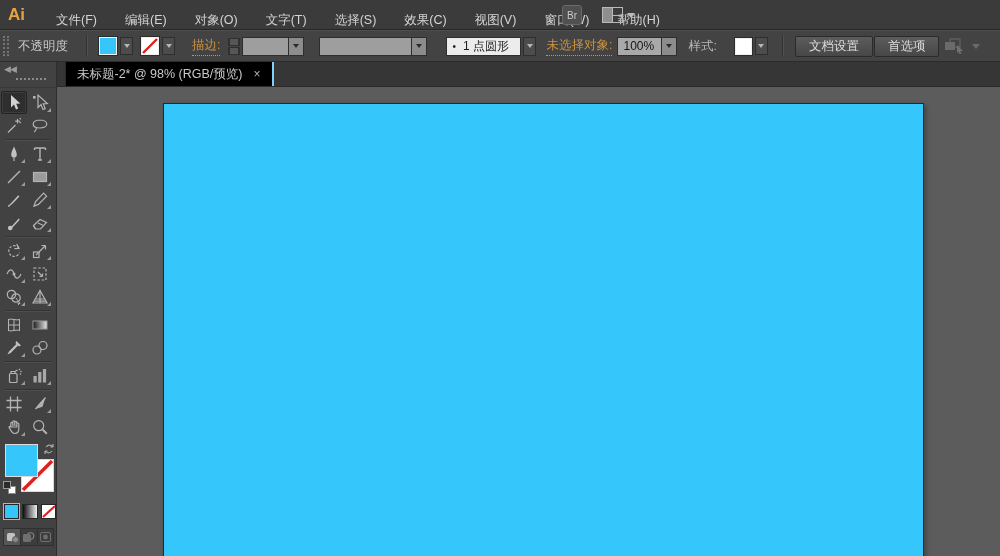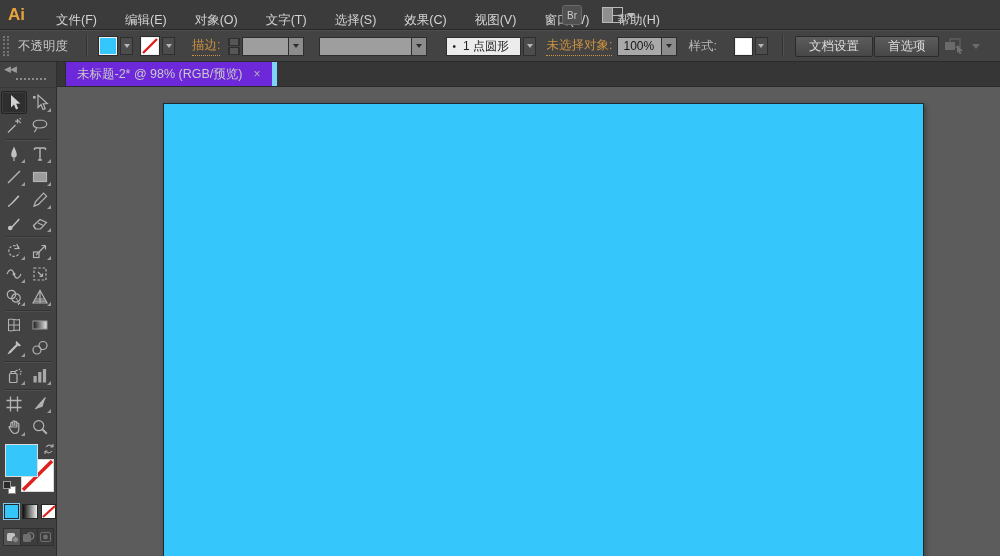--- a/index.html
+++ b/index.html
@@ -84,21 +84,21 @@
   .cgn.none { background:#fff; }
   .cgn svg { position:absolute; inset:0; }
 
   .modes-row { display:flex; margin:9px 0 0 3px; border:1px solid #303030; width:51px; }
   .mode { width:17px; height:16px; display:flex; align-items:center; justify-content:center; background:#3d3d3d; }
   .mode.active { background:#565656; }
   .mode + .mode { border-left:1px solid #303030; }
 
   
   .tab-strip { position:absolute; left:57px; top:62px; right:0; height:25px; background:#363636; border-bottom:1px solid #2b2b2b; display:flex; }
-  .doc-tab { margin-left:8px; height:100%; background:#6d28d9; border-right:5px solid #7dd3fc; border-left:1px solid #2a2a2a;
+  .doc-tab { margin-left:8px; height:100%; background:#000000; border-right:2px solid #7dd3fc; border-left:1px solid #2a2a2a;
     display:flex; align-items:center; padding:0 11px; color:#c9c9c9; font-size:12.5px; white-space:nowrap;text-align:center; }
   .tab-close { margin-left:11px; color:#b2b2b2; font-size:12px; line-height:1; }
 
   .canvas { position:absolute; left:57px; top:87px; right:0; bottom:0; background:#5c5c5c; overflow:hidden; }
   .artboard { position:absolute; left:106px; top:16px; width:761px; bottom:-4px;
     background:#35c7fc; border:1px solid #1e2a30; box-shadow:2px 2px 5px rgba(0,0,0,.3); }
 </style>
 </head>
 <body>
 

